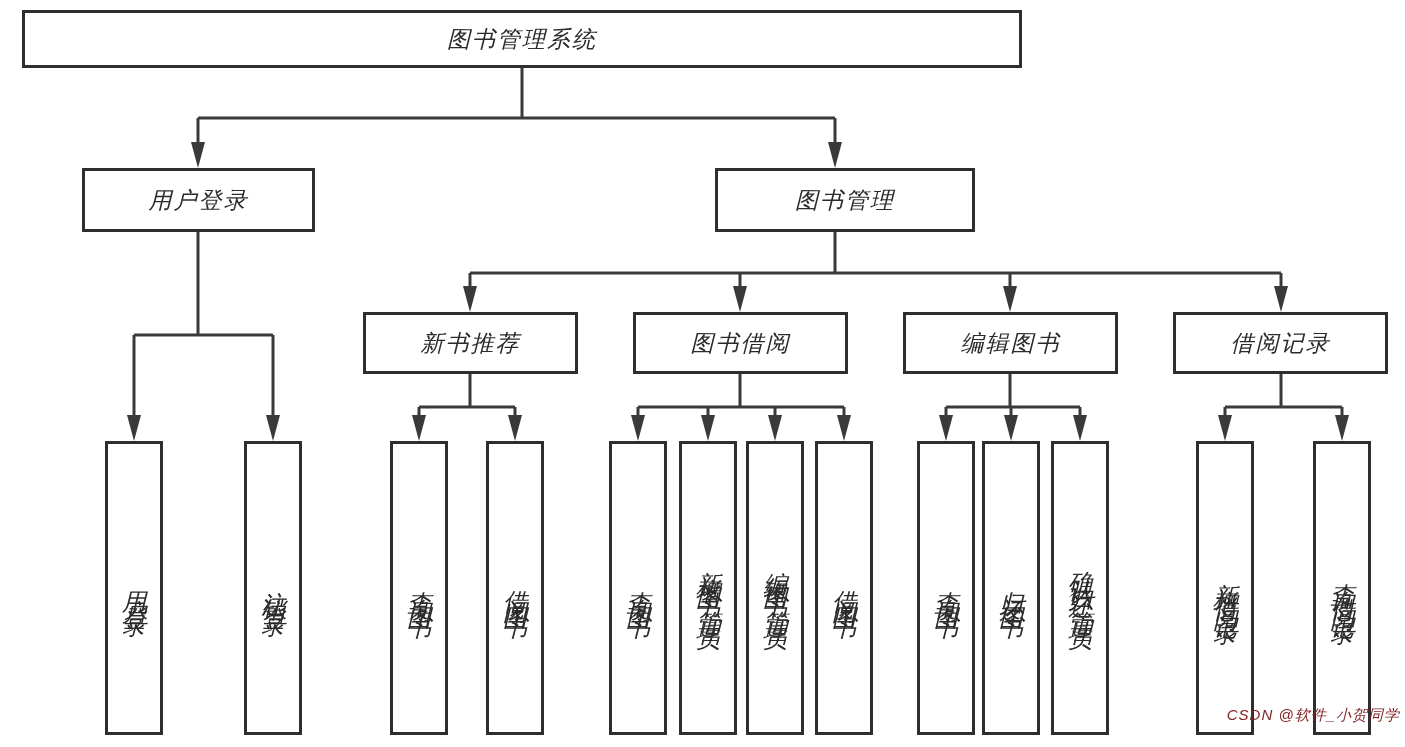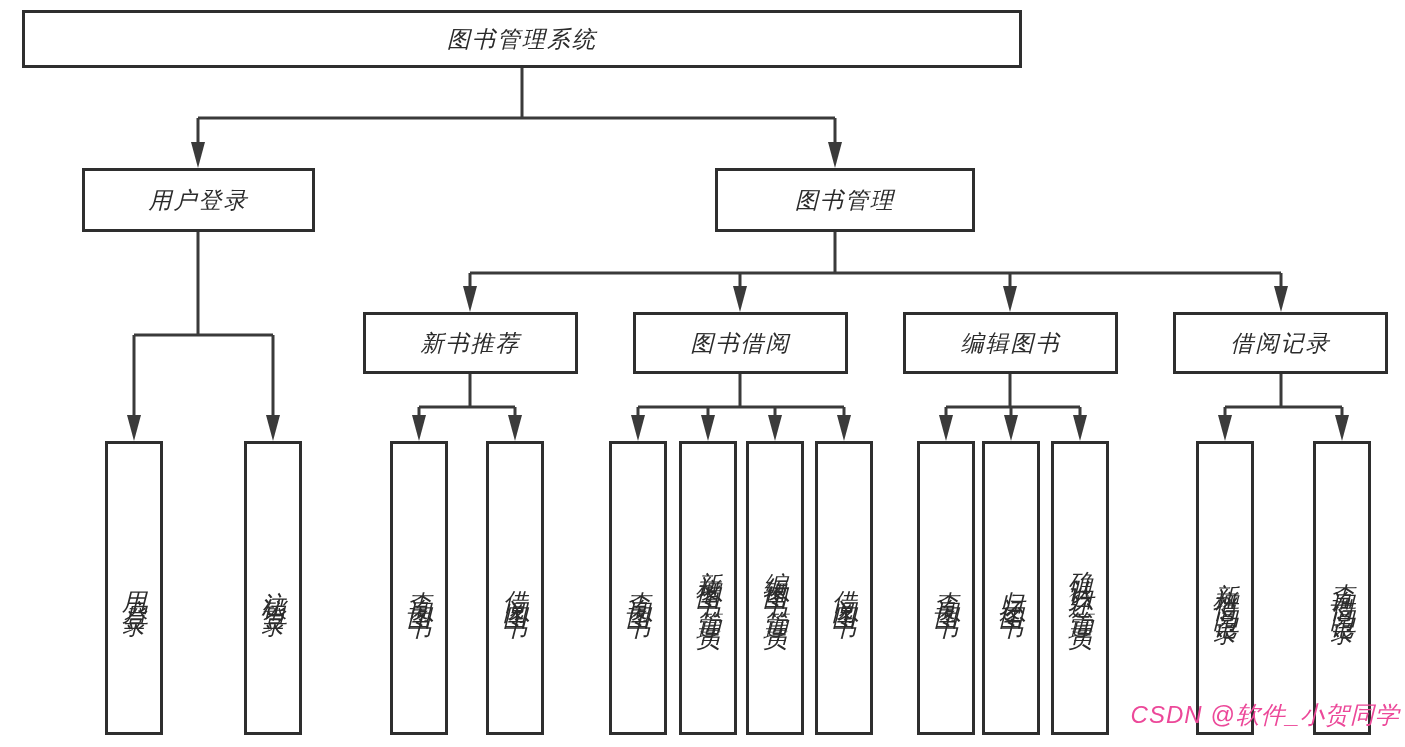--- a/index.html
+++ b/index.html
@@ -51,23 +51,23 @@
   .leaf {
     top: 441px;
     width: 58px;
     height: 294px;
   }
   .lvl2 { top: 168px; height: 64px; }
   .lvl3 { top: 312px; width: 215px; height: 62px; text-align: center; }
   .watermark {
     position: absolute;
     right: 5px;
-    bottom: 16px;
-    font-size: 24px;
-    color: #ec4899;
+    bottom: 22px;
+    font-size: 15px;
+    color: #7f1d1d;
     letter-spacing: 1px;
     z-index: 2;
   }
 </style>
 </head>
 <body>
 
 <div class="canvas">
 
   <svg class="connectors" width="1405" height="747" viewBox="0 0 1405 747">

